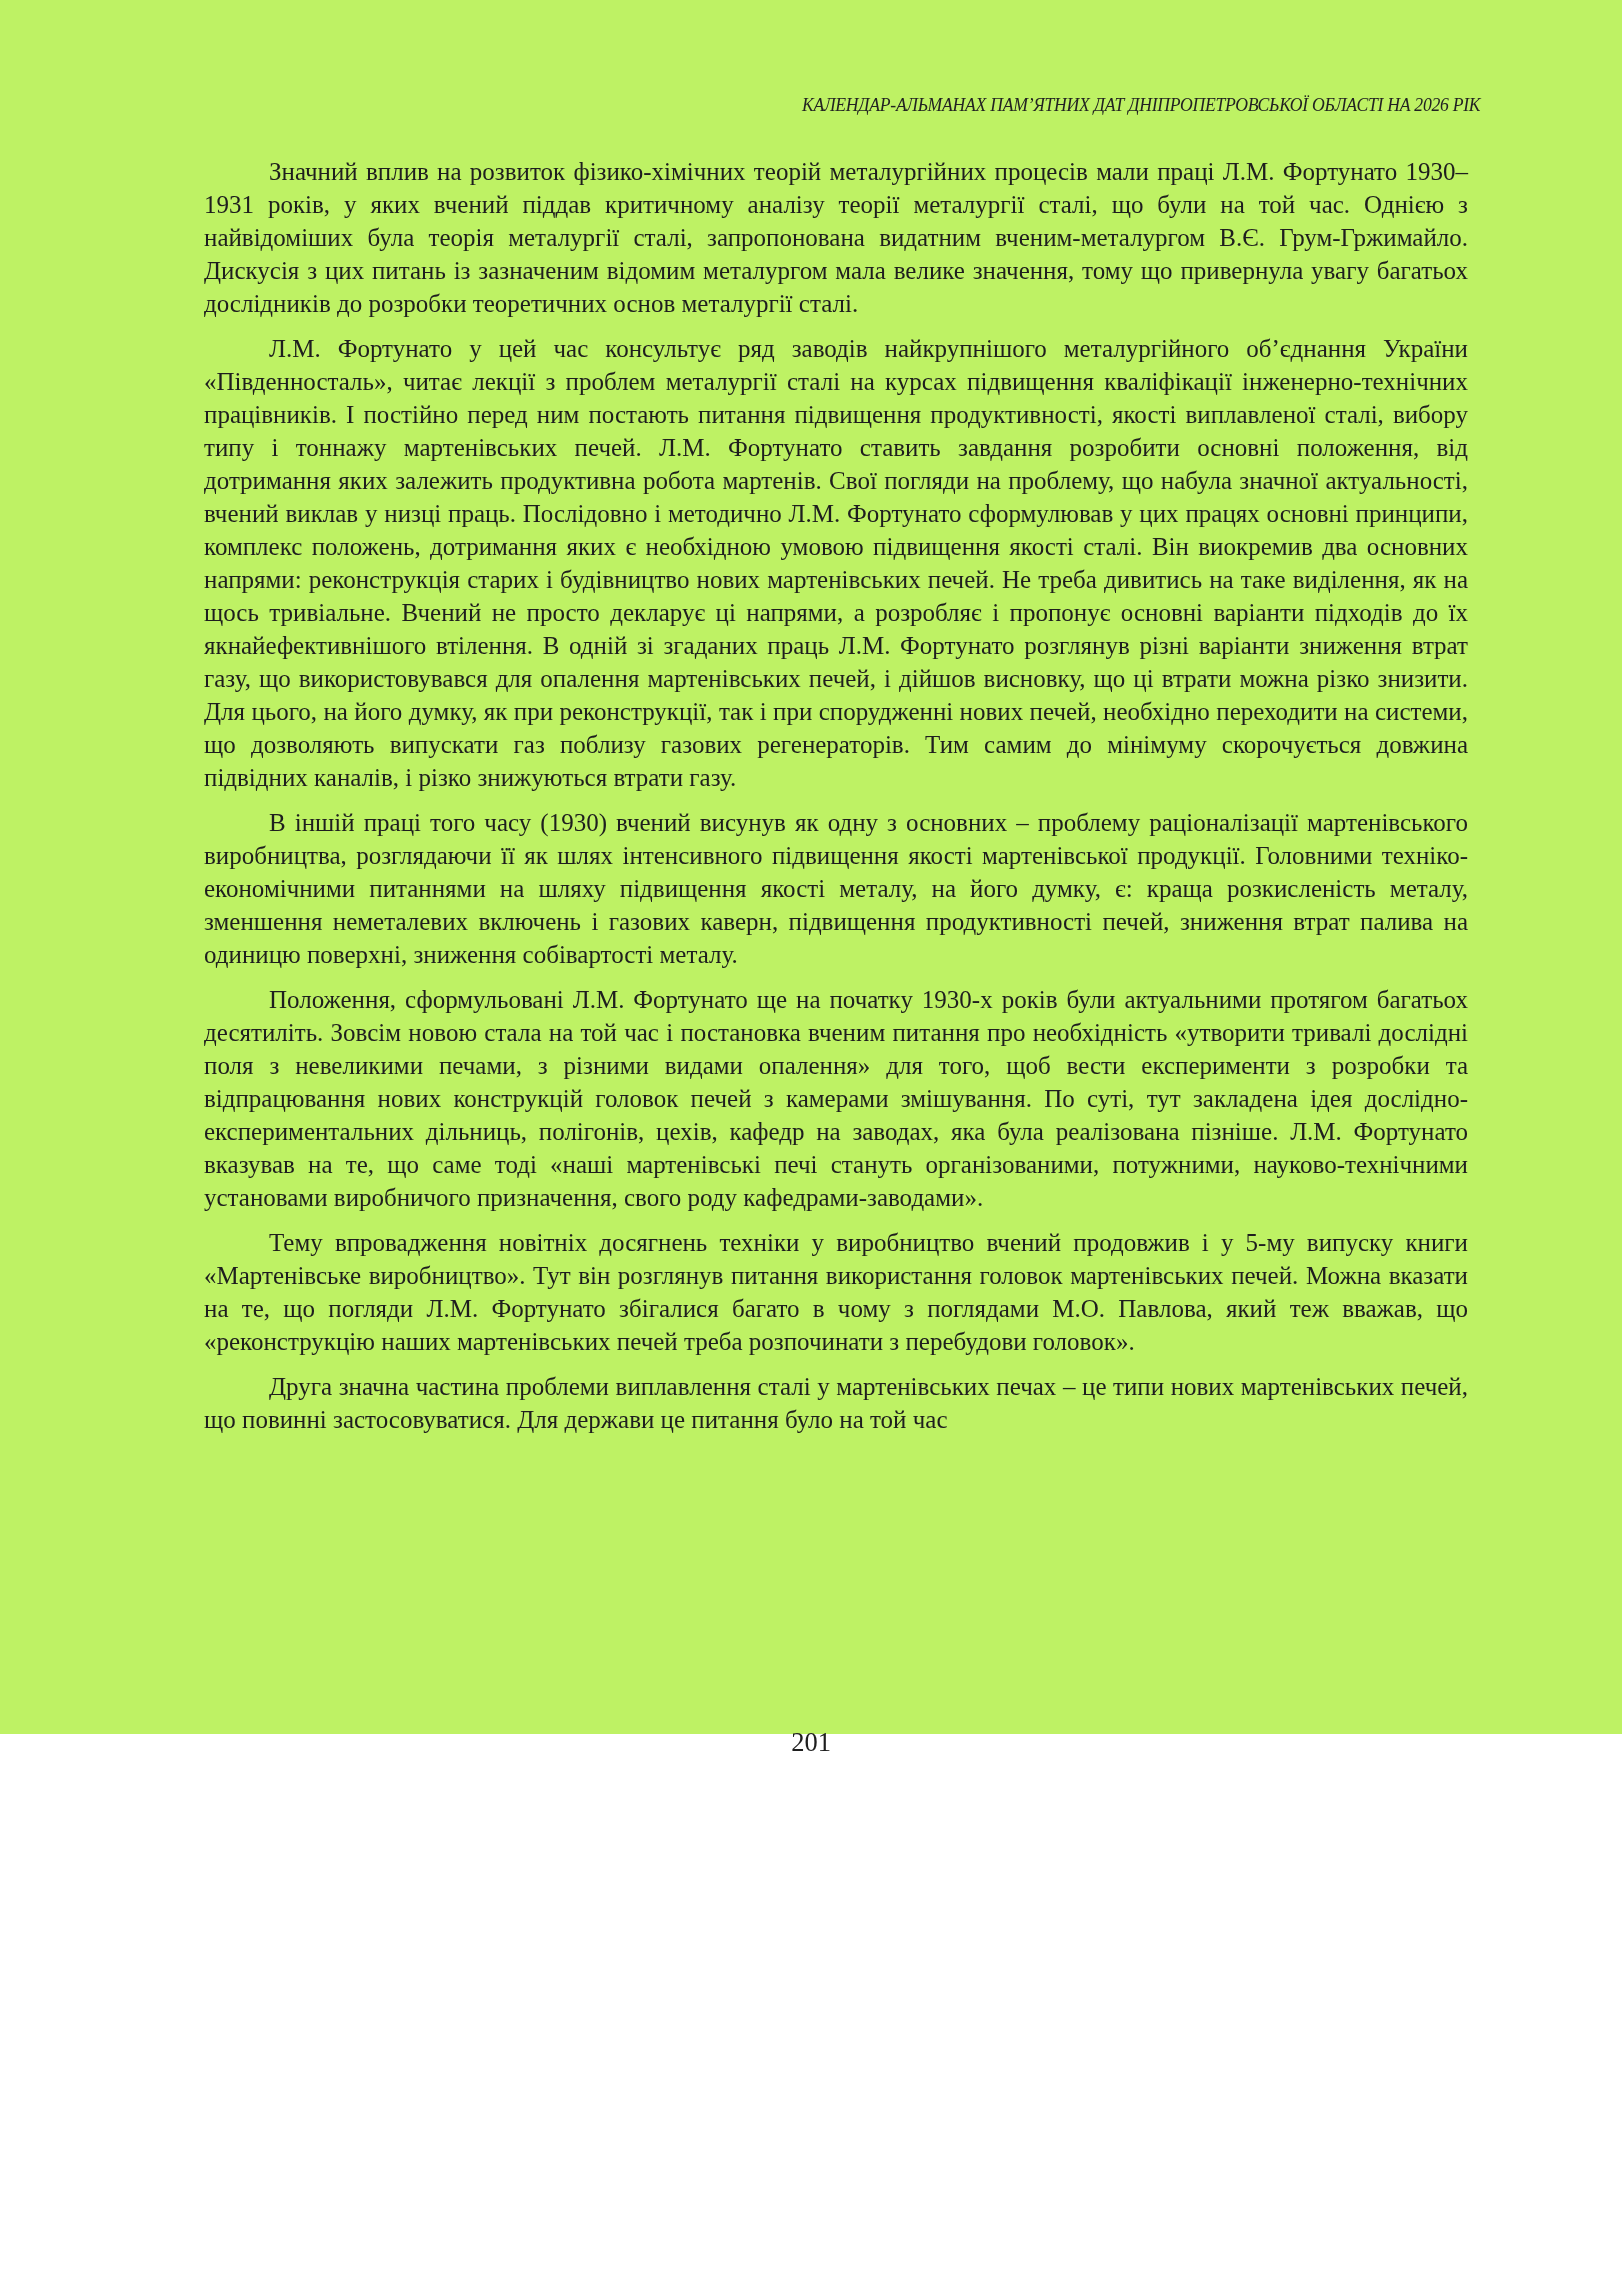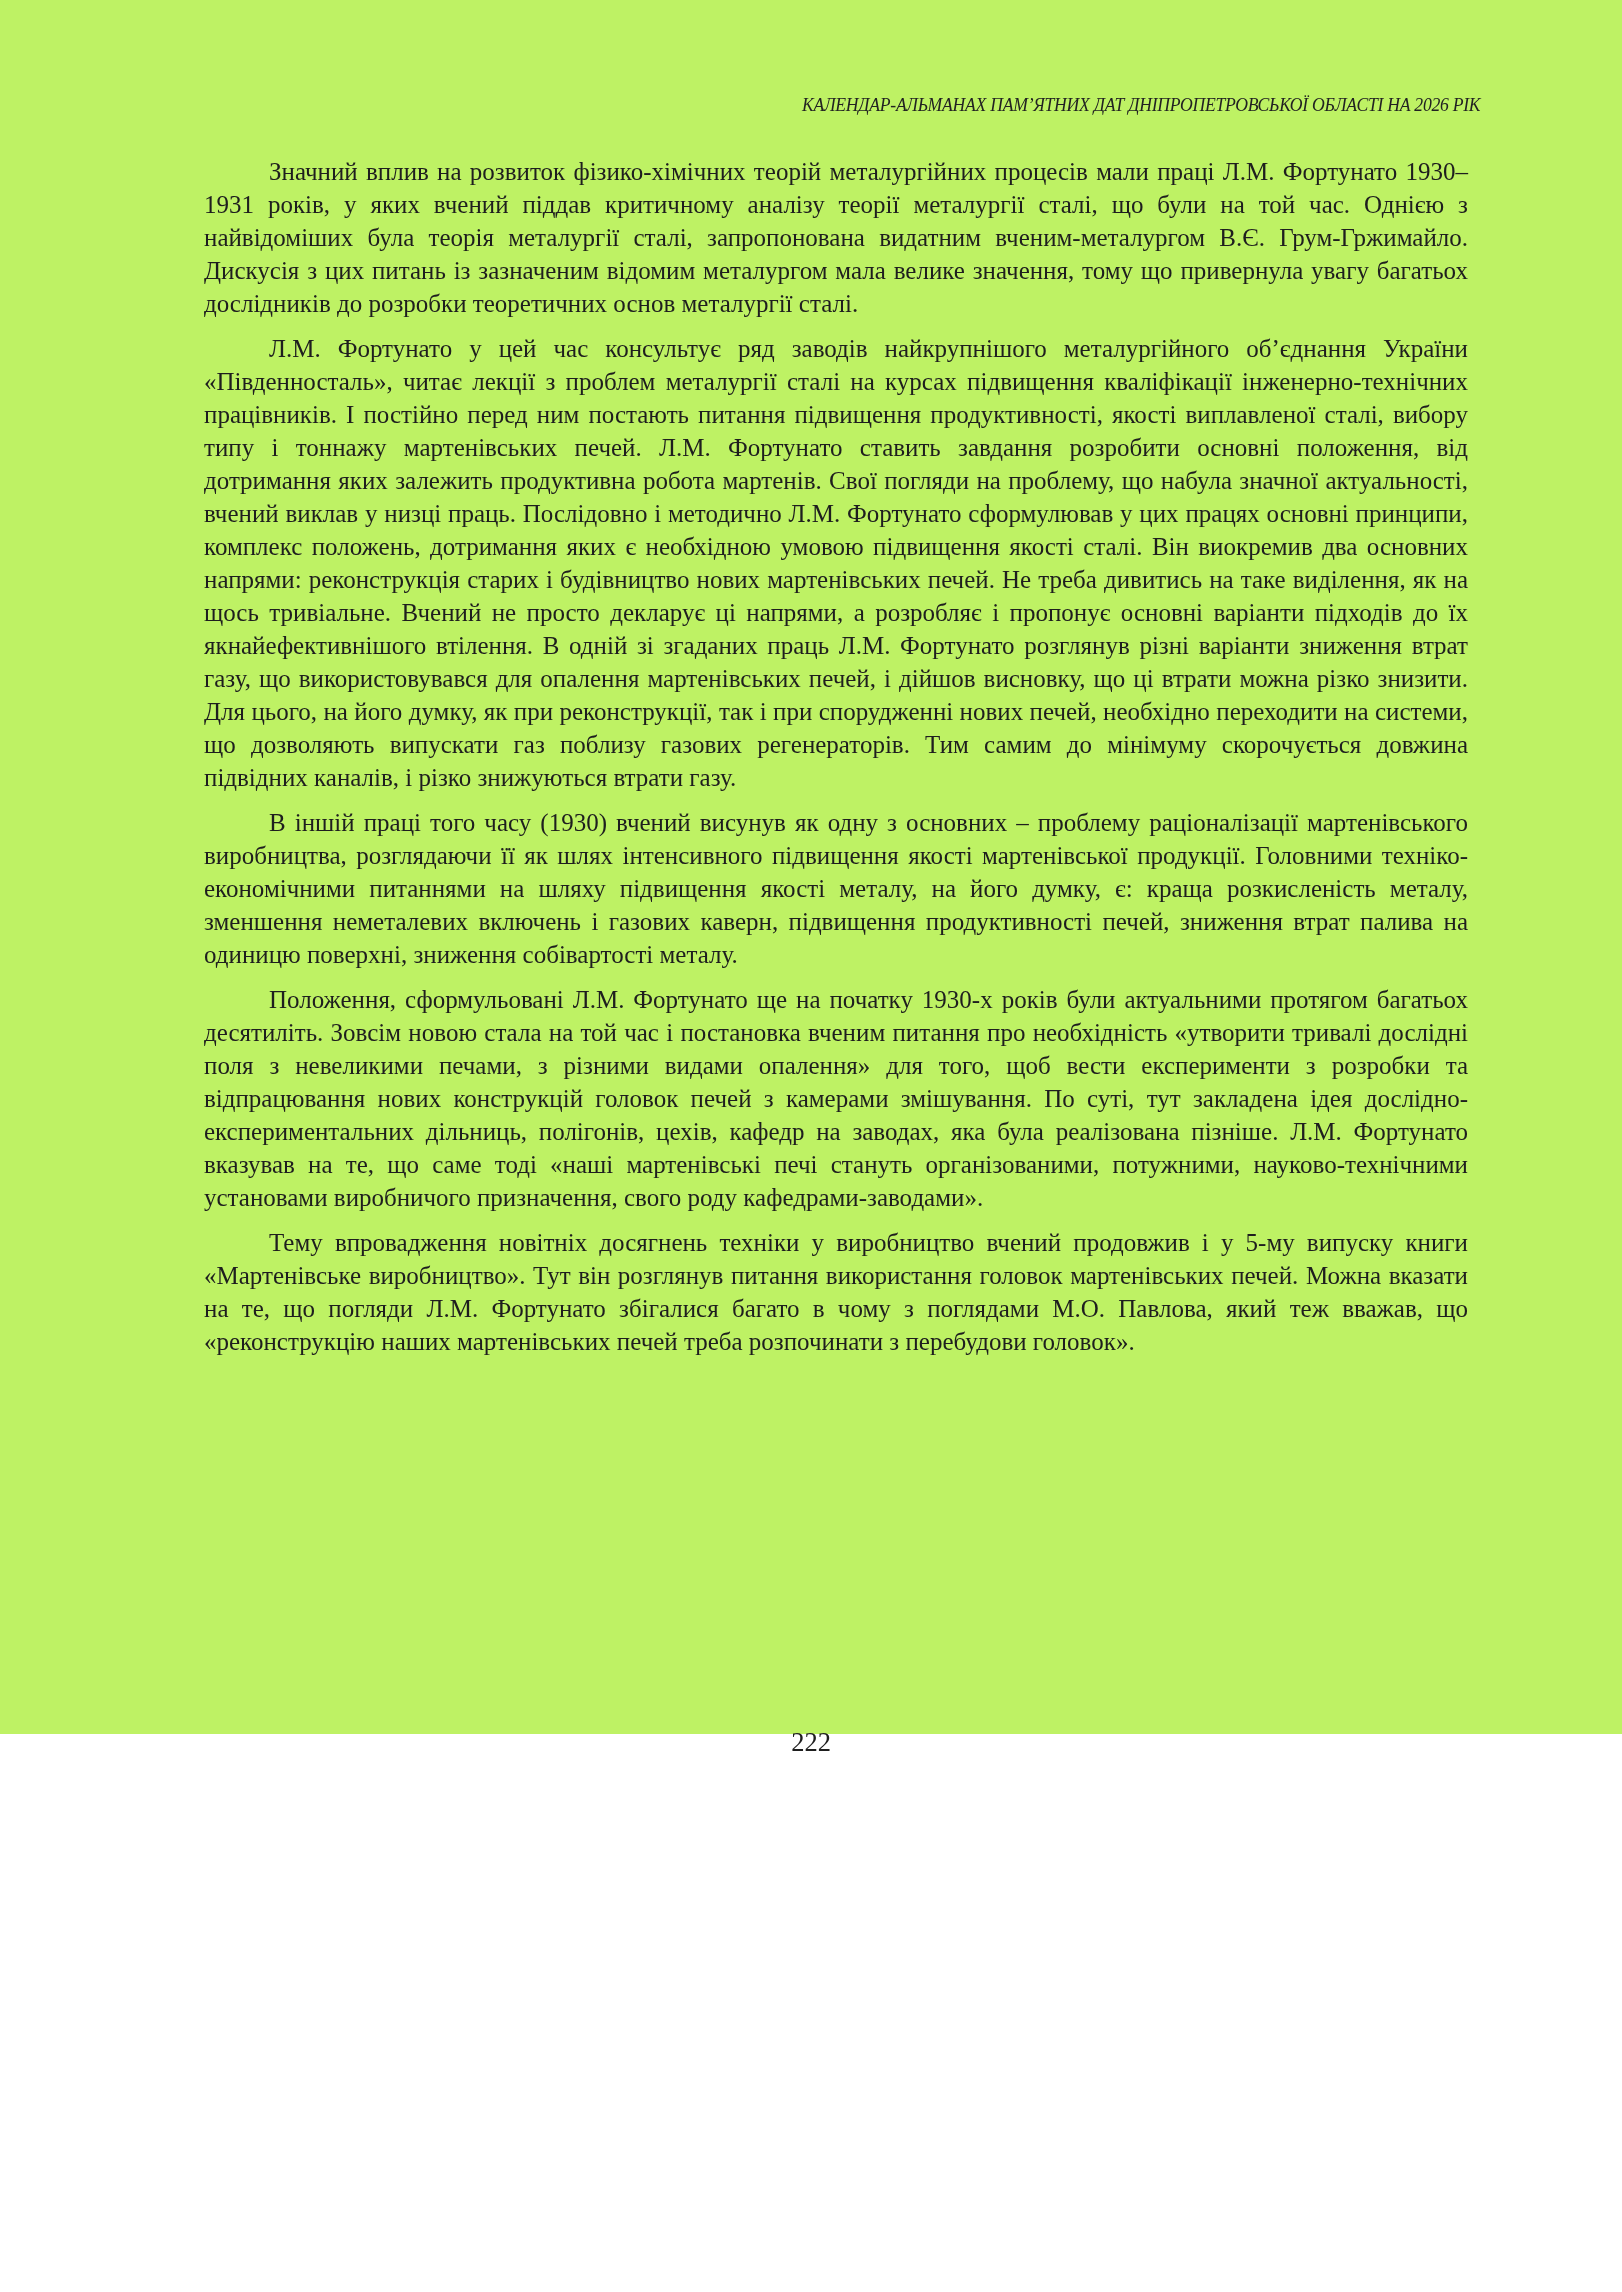--- a/index.html
+++ b/index.html
@@ -69,18 +69,19 @@
 <div class="page">
 
   <div class="running-header">КАЛЕНДАР-АЛЬМАНАХ ПАМ’ЯТНИХ ДАТ ДНІПРОПЕТРОВСЬКОЇ ОБЛАСТІ НА 2026 РІК</div>
 
   <div class="body-text">
     <p>Значний вплив на розвиток фізико-хімічних теорій металургійних процесів мали праці Л.М. Фортунато 1930–1931 років, у яких вчений піддав критичному аналізу теорії металургії сталі, що були на той час. Однією з найвідоміших була теорія металургії сталі, запропонована видатним вченим-металургом В.Є. Грум-Гржимайло. Дискусія з цих питань із зазначеним відомим металургом мала велике значення, тому що привернула увагу багатьох дослідників до розробки теоретичних основ металургії сталі.</p>
     <p>Л.М. Фортунато у цей час консультує ряд заводів найкрупнішого металургійного об’єднання України «Південносталь», читає лекції з проблем металургії сталі на курсах підвищення кваліфікації інженерно-технічних працівників. І постійно перед ним постають питання підвищення продуктивності, якості виплавленої сталі, вибору типу і тоннажу мартенівських печей. Л.М. Фортунато ставить завдання розробити основні положення, від дотримання яких залежить продуктивна робота мартенів. Свої погляди на проблему, що набула значної актуальності, вчений виклав у низці праць. Послідовно і методично Л.М. Фортунато сформулював у цих працях основні принципи, комплекс положень, дотримання яких є необхідною умовою підвищення якості сталі. Він виокремив два основних напрями: реконструкція старих і будівництво нових мартенівських печей. Не треба дивитись на таке виділення, як на щось тривіальне. Вчений не просто декларує ці напрями, а розробляє і пропонує основні варіанти підходів до їх якнайефективнішого втілення. В одній зі згаданих праць Л.М. Фортунато розглянув різні варіанти зниження втрат газу, що використовувався для опалення мартенівських печей, і дійшов висновку, що ці втрати можна різко знизити. Для цього, на його думку, як при реконструкції, так і при спорудженні нових печей, необхідно переходити на системи, що дозволяють випускати газ поблизу газових регенераторів. Тим самим до мінімуму скорочується довжина підвідних каналів, і різко знижуються втрати газу.</p>
     <p>В іншій праці того часу (1930) вчений висунув як одну з основних – проблему раціоналізації мартенівського виробництва, розглядаючи її як шлях інтенсивного підвищення якості мартенівської продукції. Головними техніко-економічними питаннями на шляху підвищення якості металу, на його думку, є: краща розкисленість металу, зменшення неметалевих включень і газових каверн, підвищення продуктивності печей, зниження втрат палива на одиницю поверхні, зниження собівартості металу.</p>
     <p>Положення, сформульовані Л.М. Фортунато ще на початку 1930-х років були актуальними протягом багатьох десятиліть. Зовсім новою стала на той час і постановка вченим питання про необхідність «утворити тривалі дослідні поля з невеликими печами, з різними видами опалення» для того, щоб вести експерименти з розробки та відпрацювання нових конструкцій головок печей з камерами змішування. По суті, тут закладена ідея дослідно-експериментальних дільниць, полігонів, цехів, кафедр на заводах, яка була реалізована пізніше. Л.М. Фортунато вказував на те, що саме тоді «наші мартенівські печі стануть організованими, потужними, науково-технічними установами виробничого призначення, свого роду кафедрами-заводами».</p>
     <p>Тему впровадження новітніх досягнень техніки у виробництво вчений продовжив і у 5-му випуску книги «Мартенівське виробництво». Тут він розглянув питання використання головок мартенівських печей. Можна вказати на те, що погляди Л.М. Фортунато збігалися багато в чому з поглядами М.О. Павлова, який теж вважав, що «реконструкцію наших мартенівських печей треба розпочинати з перебудови головок».</p>
+    <p>Друга значна частина проблеми виплавлення сталі у мартенівських печах – це типи нових мартенівських печей, що повинні застосовуватися. Для держави це питання було на той час</p>
   </div>
 
-  <div class="page-number">222</div>
+  <div class="page-number">201</div>
 
 </div>
 
 
 </body></html>

